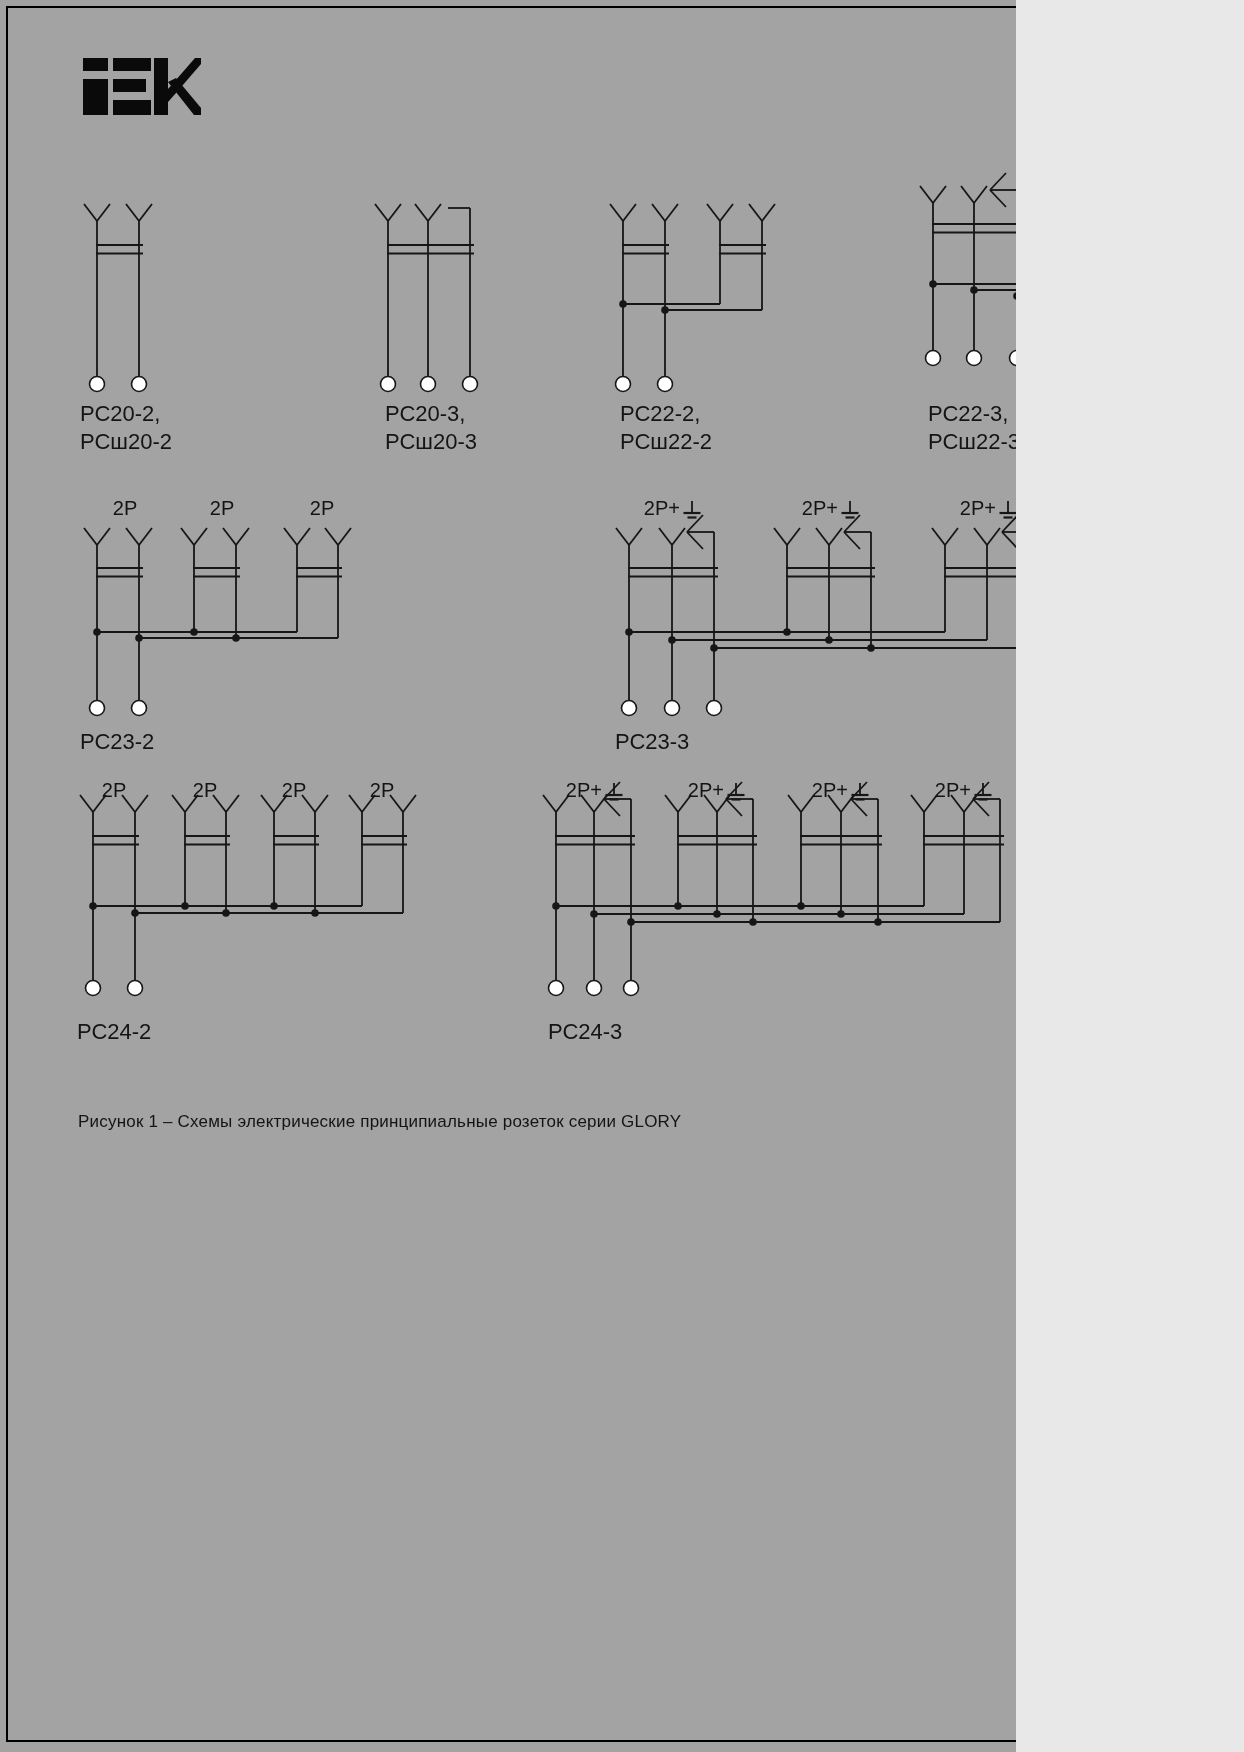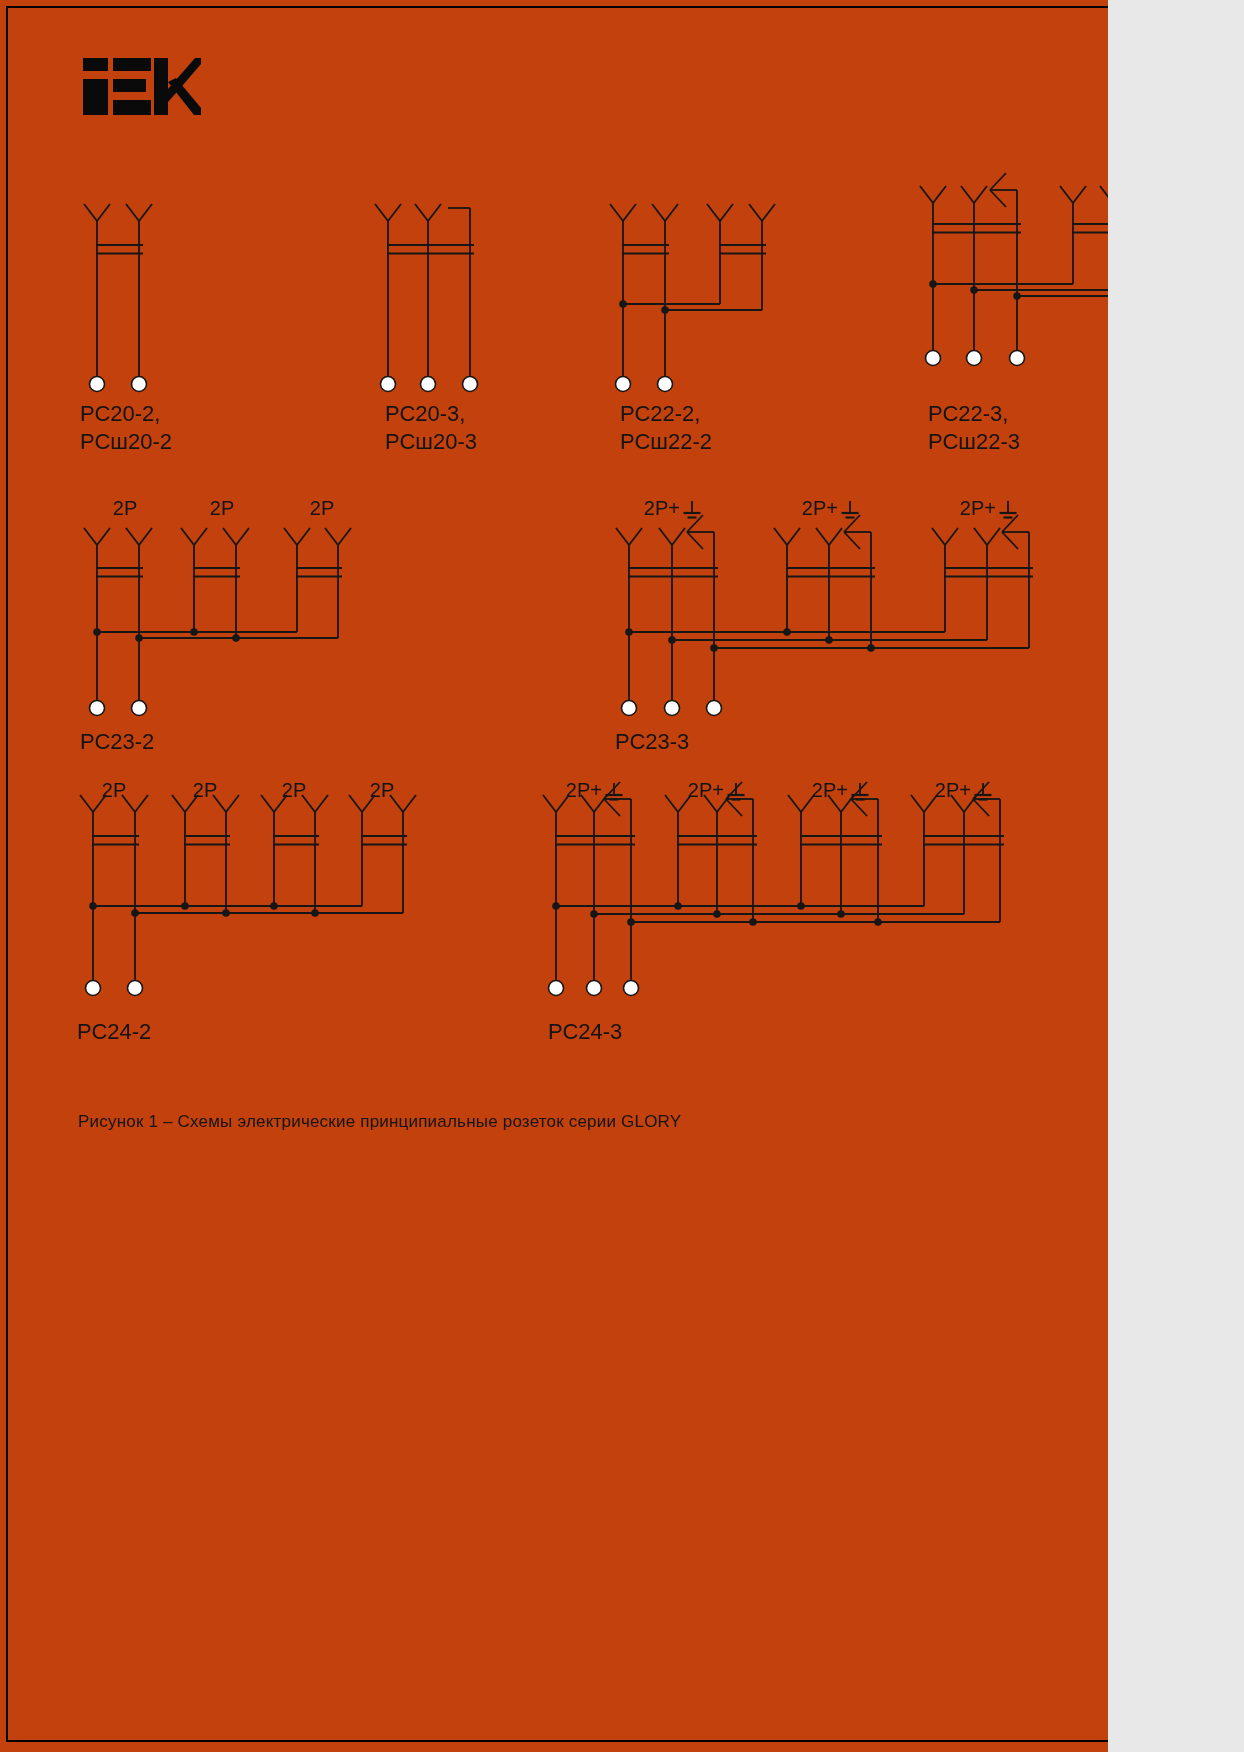--- a/index.html
+++ b/index.html
@@ -1,17 +1,17 @@
 <!DOCTYPE html>
 <html><head>
 <meta charset="utf-8">
 <style>
   html,body{margin:0;padding:0;background:#e8e8e8;}
   #page{
-    position:relative;width:1108px;height:1752px;background:#c2410c;
+    position:relative;width:1016px;height:1752px;background:#a3a3a3;
     font-family:"Liberation Sans", sans-serif;color:#141414;overflow:hidden;
   }
   #page-border{
     position:absolute;left:6px;top:6px;width:1228px;height:1736px;
     border:2px solid #000;box-sizing:border-box;pointer-events:none;
   }
   #logo{position:absolute;left:83px;top:56px;width:118px;height:59px;}
   #schem{position:absolute;left:0;top:0;}
   #caption{
     position:absolute;left:78px;top:1106px;font-size:17px;line-height:32px;

